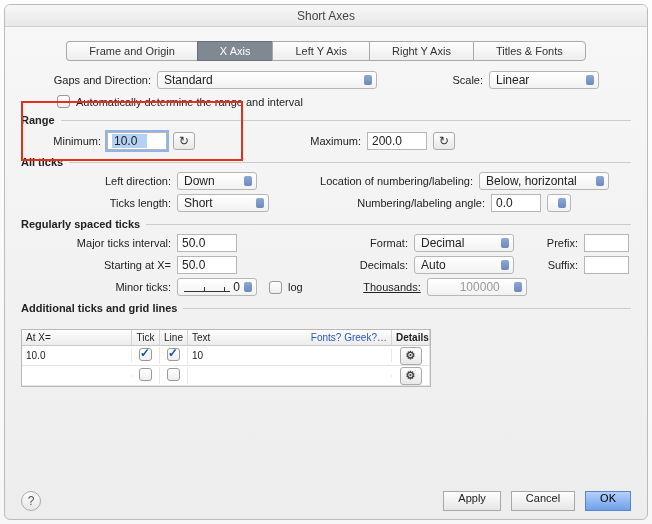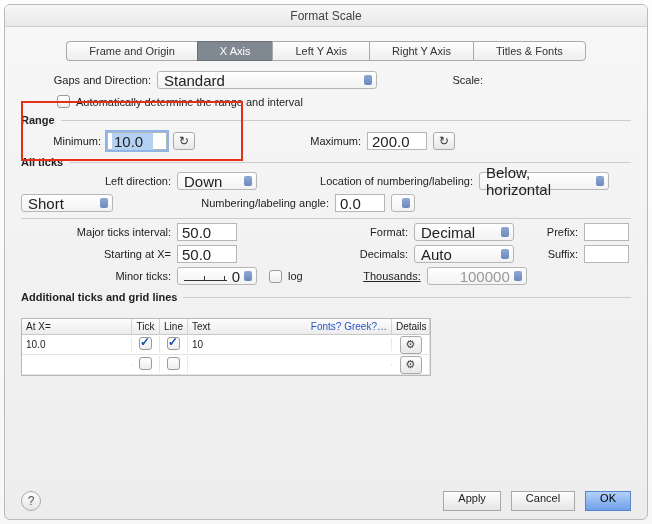--- a/index.html
+++ b/index.html
@@ -7,72 +7,76 @@
 .window { border: 1px solid #bbb; border-radius: 6px; margin: 4px; width: 644px; height: 516px; background: linear-gradient(#f7f7f7,#ededed); overflow: hidden; position: relative; }
 .titlebar { height: 22px; text-align: center; line-height: 22px; font-size: 12px; color: #444; background: linear-gradient(#f7f7f7,#e8e8e8); border-bottom: 1px solid #d0d0d0; }
 .content { padding: 8px 16px 40px 16px; }
 .tabbar { display: flex; justify-content: center; margin: 6px 0 10px; }
 .tabbtn { border: 1px solid #a9a9a9; border-right: none; padding: 3px 22px; font-size: 11px; background: linear-gradient(#fdfdfd,#eee); color: #333; height: 20px; line-height: 12px; cursor: default; }
 .tabbtn:first-child { border-radius: 4px 0 0 4px; }
 .tabbtn:last-child { border-right: 1px solid #a9a9a9; border-radius: 0 4px 4px 0; }
 .tabbtn.selected { background: #808892; color: #fff; border-color: #6a7078; }
 .row { display: flex; align-items: center; gap: 6px; margin: 4px 0; }
 .label { text-align: right; display: inline-block; }
-.select, .textfield { border: 1px solid #b6b6b6; border-radius: 3px; background: linear-gradient(#fff,#f2f2f2); height: 18px; font-size: 15px; padding: 0 16px 0 6px; position: relative; display: inline-flex; align-items: center; box-shadow: 0 1px 0 #fff inset; }
+.select, .textfield { border: 1px solid #b6b6b6; border-radius: 3px; background: linear-gradient(#fff,#f2f2f2); height: 18px; font-size: 12px; padding: 0 16px 0 6px; position: relative; display: inline-flex; align-items: center; box-shadow: 0 1px 0 #fff inset; }
 .textfield { background: #fff; padding: 0 4px; border-radius: 0; }
 .select::after { content: ""; position: absolute; right: 4px; top: 3px; width: 8px; height: 10px; background: linear-gradient(#8ea9d2,#6a89bd); border-radius: 2px; }
 .select .updown::after { content: ""; position: absolute; right: 5px; top:4px; border-left: 3px solid transparent; border-right:3px solid transparent; border-bottom:3px solid #fff; }
 .select .updown::before { content: ""; position: absolute; right: 5px; bottom:4px; border-left: 3px solid transparent; border-right:3px solid transparent; border-top:3px solid #fff; }
 .checkbox { width: 13px; height: 13px; border: 1px solid #999; border-radius: 3px; background: linear-gradient(#fff,#eee); display: inline-block; position: relative; }
 .checkbox.checked::after { content: "✓"; color: #1050a8; position: absolute; top: -3px; left: 0px; font-size: 12px; font-weight: bold; }
 .fieldset-header { font-weight: bold; font-size: 11px; margin-top: 6px; display: flex; align-items: center; gap: 6px; }
 .fieldset-header .line { flex: 1; height: 1px; background: #ccc; }
 .redbox { border: 2px solid #e53017; position: absolute; left: 16px; top: 96px; width: 222px; height: 60px; pointer-events: none; }
 .smallbtn { width: 22px; height: 18px; border: 1px solid #aaa; border-radius: 3px; background: linear-gradient(#fdfdfd,#e8e8e8); display: inline-flex; align-items: center; justify-content: center; font-size: 11px; }
 .curvearrow::before { content: "↺"; transform: scaleX(-1); display: inline-block; font-size: 12px; color: #333; }
 .table { width: 410px; border: 1px solid #b8b8b8; background: #fff; margin-top: 13px; }
 .table .header { display: flex; background: linear-gradient(#fdfdfd,#ececec); border-bottom: 1px solid #c8c8c8; font-size: 10px; }
 .table .header > div { padding: 2px 4px; border-right: 1px solid #d4d4d4; }
 .table .trow { display: flex; border-bottom: 1px solid #e4e4e4; height: 20px; align-items: center; }
 .table .trow > div { padding: 1px 4px; border-right: 1px solid #e8e8e8; font-size: 10px; }
-.col-atx { width: 110px; } .col-tick { width: 28px; text-align: center; } .col-line { width: 28px; text-align: center; } .col-text { flex: 1; } .col-det { width: 38px; text-align: center; }
+.col-atx { width: 110px; } .col-tick { width: 28px; text-align: center; } .col-line { width: 28px; text-align: center; } .col-text { flex: 1; } .col-det { width: 38px; text-align: center; font-weight: bold; }
 .link { color: #2a56c6; font-size: 10px; }
 .radio { width: 12px; height: 12px; border: 1px solid #999; border-radius: 50%; display: inline-block; position: relative; background: linear-gradient(#fff,#ddd); }
 .radio.checked::after { content: ""; position: absolute; width: 6px; height: 6px; background: #333; border-radius: 50%; top: 2px; left: 2px; }
 .footer { position: absolute; bottom: 8px; right: 16px; display: flex; gap: 10px; align-items: center; }
 .helpbtn { position: absolute; bottom: 8px; left: 16px; width: 20px; height: 20px; border: 1px solid #aaa; border-radius: 50%; background: linear-gradient(#fdfdfd,#e6e6e6); display: flex; align-items: center; justify-content: center; font-size: 12px; color: #555; }
 .btn { height: 20px; border: 1px solid #a8a8a8; border-radius: 0; padding: 0 14px; font-size: 11px; background: linear-gradient(#fdfdfd,#e6e6e6); }
 .btn.default { background: linear-gradient(#b5d0f8,#6ea0ea); border-color: #5a86c9; color: #000; }
 .gearicon::before { content: "⚙"; font-size: 11px; color: #444; }
 .minortick { width: 60px; height: 10px; border-bottom: 1px solid #333; display: inline-block; position: relative; }
 .minortick::before, .minortick::after { content: ""; position: absolute; width:1px; height:4px; background:#333; bottom:0; }
 .minortick::before { left: 20px; } .minortick::after { left: 40px; }
 </style>
 </head>
 <body>
 
 <div class="window">
-  <div class="titlebar">Format Scale</div>
+  <div class="titlebar">Short Axes</div>
   <div class="content">
 
     <div class="tabbar">
       <div class="tabbtn">Frame and Origin</div>
       <div class="tabbtn selected">X Axis</div>
       <div class="tabbtn">Left Y Axis</div>
       <div class="tabbtn">Right Y Axis</div>
       <div class="tabbtn">Titles &amp; Fonts</div>
     </div>
 
     <div class="row" style="margin-left:20px;">
       <span class="label" style="width:110px;">Gaps and Direction:</span>
       <div class="select" style="width:220px;">
           <span>Standard</span>
           <span class="updown"></span>
         </div>
       <span class="label" style="width:80px;text-align:right;margin-left:20px;">Scale:</span>
+      <div class="select" style="width:110px;">
+          <span>Linear</span>
+          <span class="updown"></span>
+        </div>
     </div>
 
     <div class="row" style="margin-left:36px;margin-top:6px;">
       <span class="checkbox"></span>
       <span>Automatically determine the range and interval</span>
     </div>
 
     <div class="fieldset-header">
         <span>Range</span>
         <span class="line"></span>
@@ -104,34 +108,36 @@
           <span>Down</span>
           <span class="updown"></span>
         </div>
       <span class="label" style="width:200px;margin-left:10px;">Location of numbering/labeling:</span>
       <div class="select" style="width:130px;">
           <span>Below, horizontal</span>
           <span class="updown"></span>
         </div>
     </div>
     <div class="row">
+      <span class="label" style="width:150px;">Ticks length:</span>
       <div class="select" style="width:92px;">
           <span>Short</span>
           <span class="updown"></span>
         </div>
       <span class="label" style="width:200px;margin-left:10px;">Numbering/labeling angle:</span>
       <div class="textfield" style="width:50px;">
           <span>0.0</span>
         </div>
       <div class="select" style="width:14px;">
           <span class="updown"></span>
         </div>
     </div>
 
     <div class="fieldset-header">
+        <span>Regularly spaced ticks</span>
         <span class="line"></span>
       </div>
     <div class="row" style="margin-top:4px;">
       <span class="label" style="width:150px;">Major ticks interval:</span>
       <div class="textfield" style="width:60px;">
           <span>50.0</span>
         </div>
       <span class="label" style="width:155px;margin-left:10px;">Format:</span>
       <div class="select" style="width:100px;">
           <span>Decimal</span>

